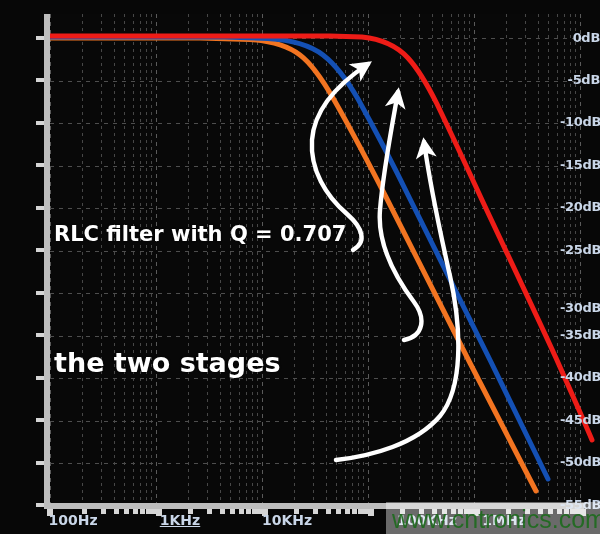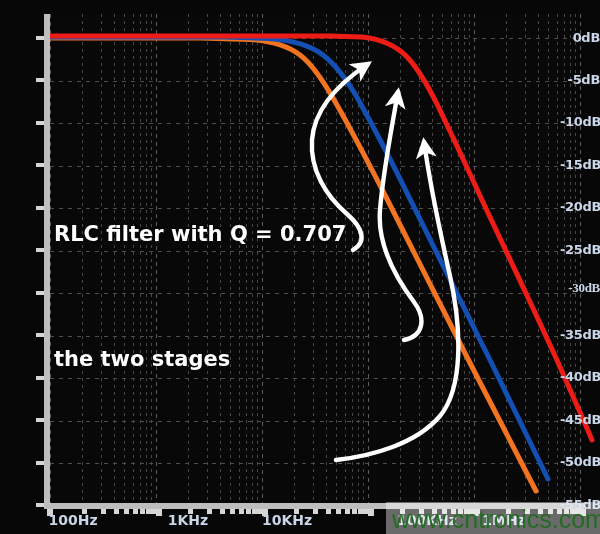--- a/index.html
+++ b/index.html
@@ -155,21 +155,21 @@
              C383,172 392,126 398,92"></path>
 
     <path fill="none" stroke="#ffffff" stroke-width="4.4" stroke-linecap="round" marker-end="url(#arrowhead)" d="M336,460 C372,456 416,444 440,416
              C463,388 462,330 450,276
              C440,232 430,184 424,142"></path>
   </svg>
 
   <div class="anno-text" style="left:54px;top:222px;font-size:21px;">RLC filter with Q = 0.707</div>
 
 
-  <div class="anno-text" style="left:54px;top:347px;font-size:21px;">the two stages</div>
+  <div class="anno-text" style="left:54px;top:347px;font-size:27px;">the two stages</div>
 
 
   <div id="y-axis-spine"></div>
   <div id="x-axis-spine"></div>
 
   <div class="ytick" style="top:36px"></div>
   <div class="ytick" style="top:78px"></div>
   <div class="ytick" style="top:121px"></div>
   <div class="ytick" style="top:163px"></div>
   <div class="ytick" style="top:206px"></div>
@@ -180,21 +180,21 @@
   <div class="ytick" style="top:418px"></div>
   <div class="ytick" style="top:461px"></div>
   <div class="ytick" style="top:503px"></div>
 
   <div class="ytick-label" style="top:30px;width:40px;">0dB</div>
   <div class="ytick-label" style="top:72px;width:40px;">-5dB</div>
   <div class="ytick-label" style="top:114px;width:40px;">-10dB</div>
   <div class="ytick-label" style="top:157px;width:40px;">-15dB</div>
   <div class="ytick-label" style="top:199px;width:40px;">-20dB</div>
   <div class="ytick-label" style="top:242px;width:40px;">-25dB</div>
-  <div class="ytick-label" style="top:280px;width:40px;font-family:Liberation Serif, serif;">-30dB</div>
+  <div class="ytick-label" style="top:300px;width:40px;">-30dB</div>
   <div class="ytick-label" style="top:327px;width:40px;">-35dB</div>
   <div class="ytick-label" style="top:369px;width:40px;">-40dB</div>
   <div class="ytick-label" style="top:412px;width:40px;">-45dB</div>
   <div class="ytick-label" style="top:454px;width:40px;">-50dB</div>
   <div class="ytick-label" style="top:497px;width:40px;">-55dB</div>
 
   <div class="xtick major" style="left:47px"></div>
   <div class="xtick" style="left:82px"></div>
   <div class="xtick" style="left:101px"></div>
   <div class="xtick" style="left:114px"></div>
@@ -235,21 +235,21 @@
   <div class="xtick" style="left:525px"></div>
   <div class="xtick" style="left:538px"></div>
   <div class="xtick" style="left:548px"></div>
   <div class="xtick" style="left:557px"></div>
   <div class="xtick" style="left:564px"></div>
   <div class="xtick" style="left:570px"></div>
   <div class="xtick" style="left:575px"></div>
   <div class="xtick major" style="left:580px"></div>
 
   <div class="xtick-label" style="left:73px;">100Hz</div>
-  <div class="xtick-label" style="left:188px;">1KHz</div>
+  <div class="xtick-label" style="left:180px;text-decoration:underline;">1KHz</div>
   <div class="xtick-label" style="left:287px;">10KHz</div>
   <div class="xtick-label" style="left:394px;margin-left:33px;">100KHz</div>
   <div class="xtick-label" style="left:504px;">1MHz</div>
 
   <div id="watermark-plate"></div>
   <div id="watermark-text">www.cntronics.com</div>
 
 </div>
 
 </body></html>

